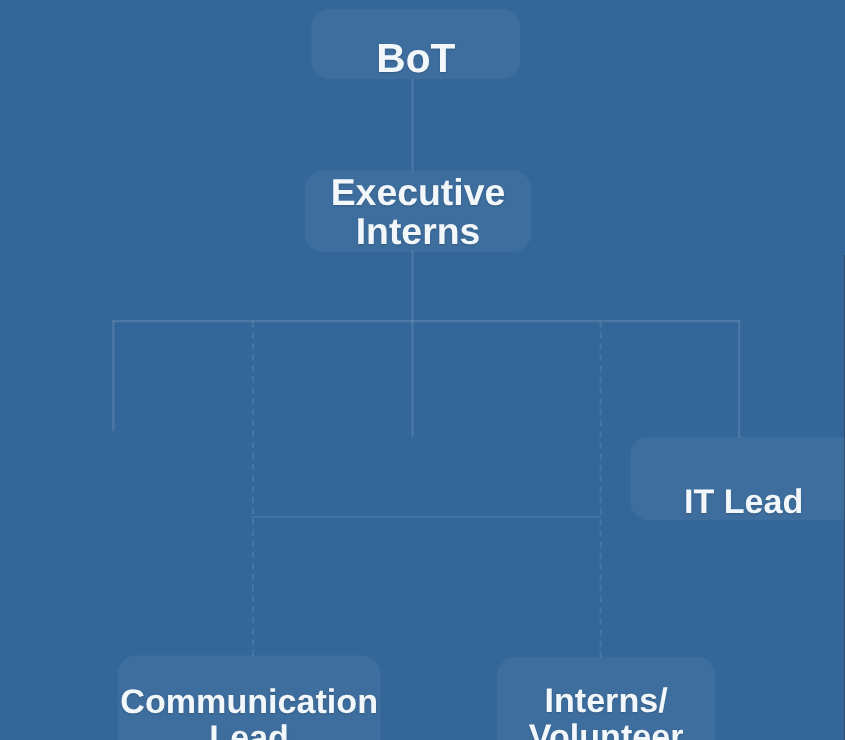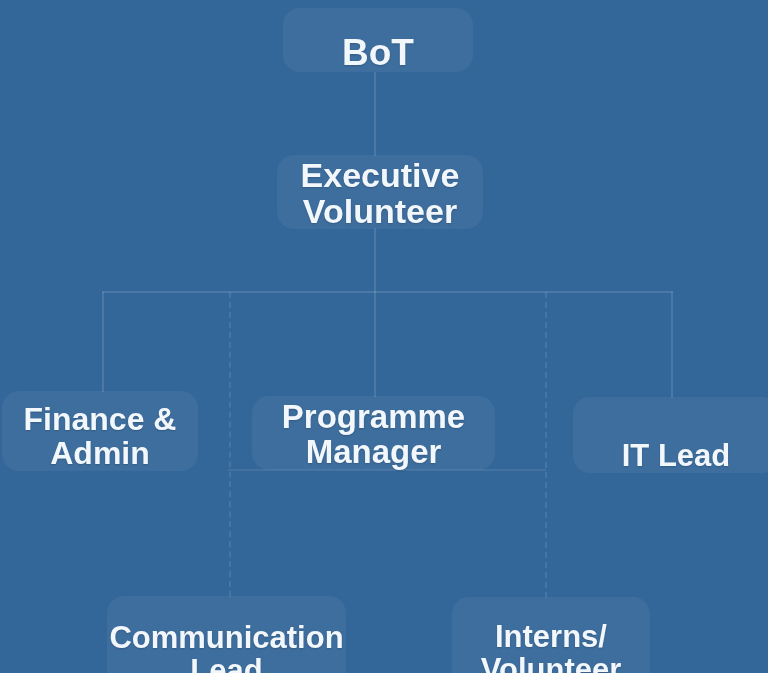--- a/index.html
+++ b/index.html
@@ -80,32 +80,24 @@
   <div class="vline dashed" id="c-comm"></div>
   <div class="vline dashed" id="c-int"></div>
   <div class="hline faint" id="c-subbus"></div>
 
   <div class="node" id="n-bot">
     <span>BoT</span>
   </div>
 
   <div class="node" id="n-exec">
     <span>Executive
-Volunteer</span>
+Interns</span>
   </div>
 
-  <div class="node" id="n-fin">
-    <span>Finance &amp;
-Admin</span>
-  </div>
 
-  <div class="node" id="n-prog">
-    <span>Programme
-Manager</span>
-  </div>
 
   <div class="node" id="n-it">
     <span>IT Lead</span>
   </div>
 
   <div class="node" id="n-comm">
     <span>Communication
 Lead</span>
   </div>
 

